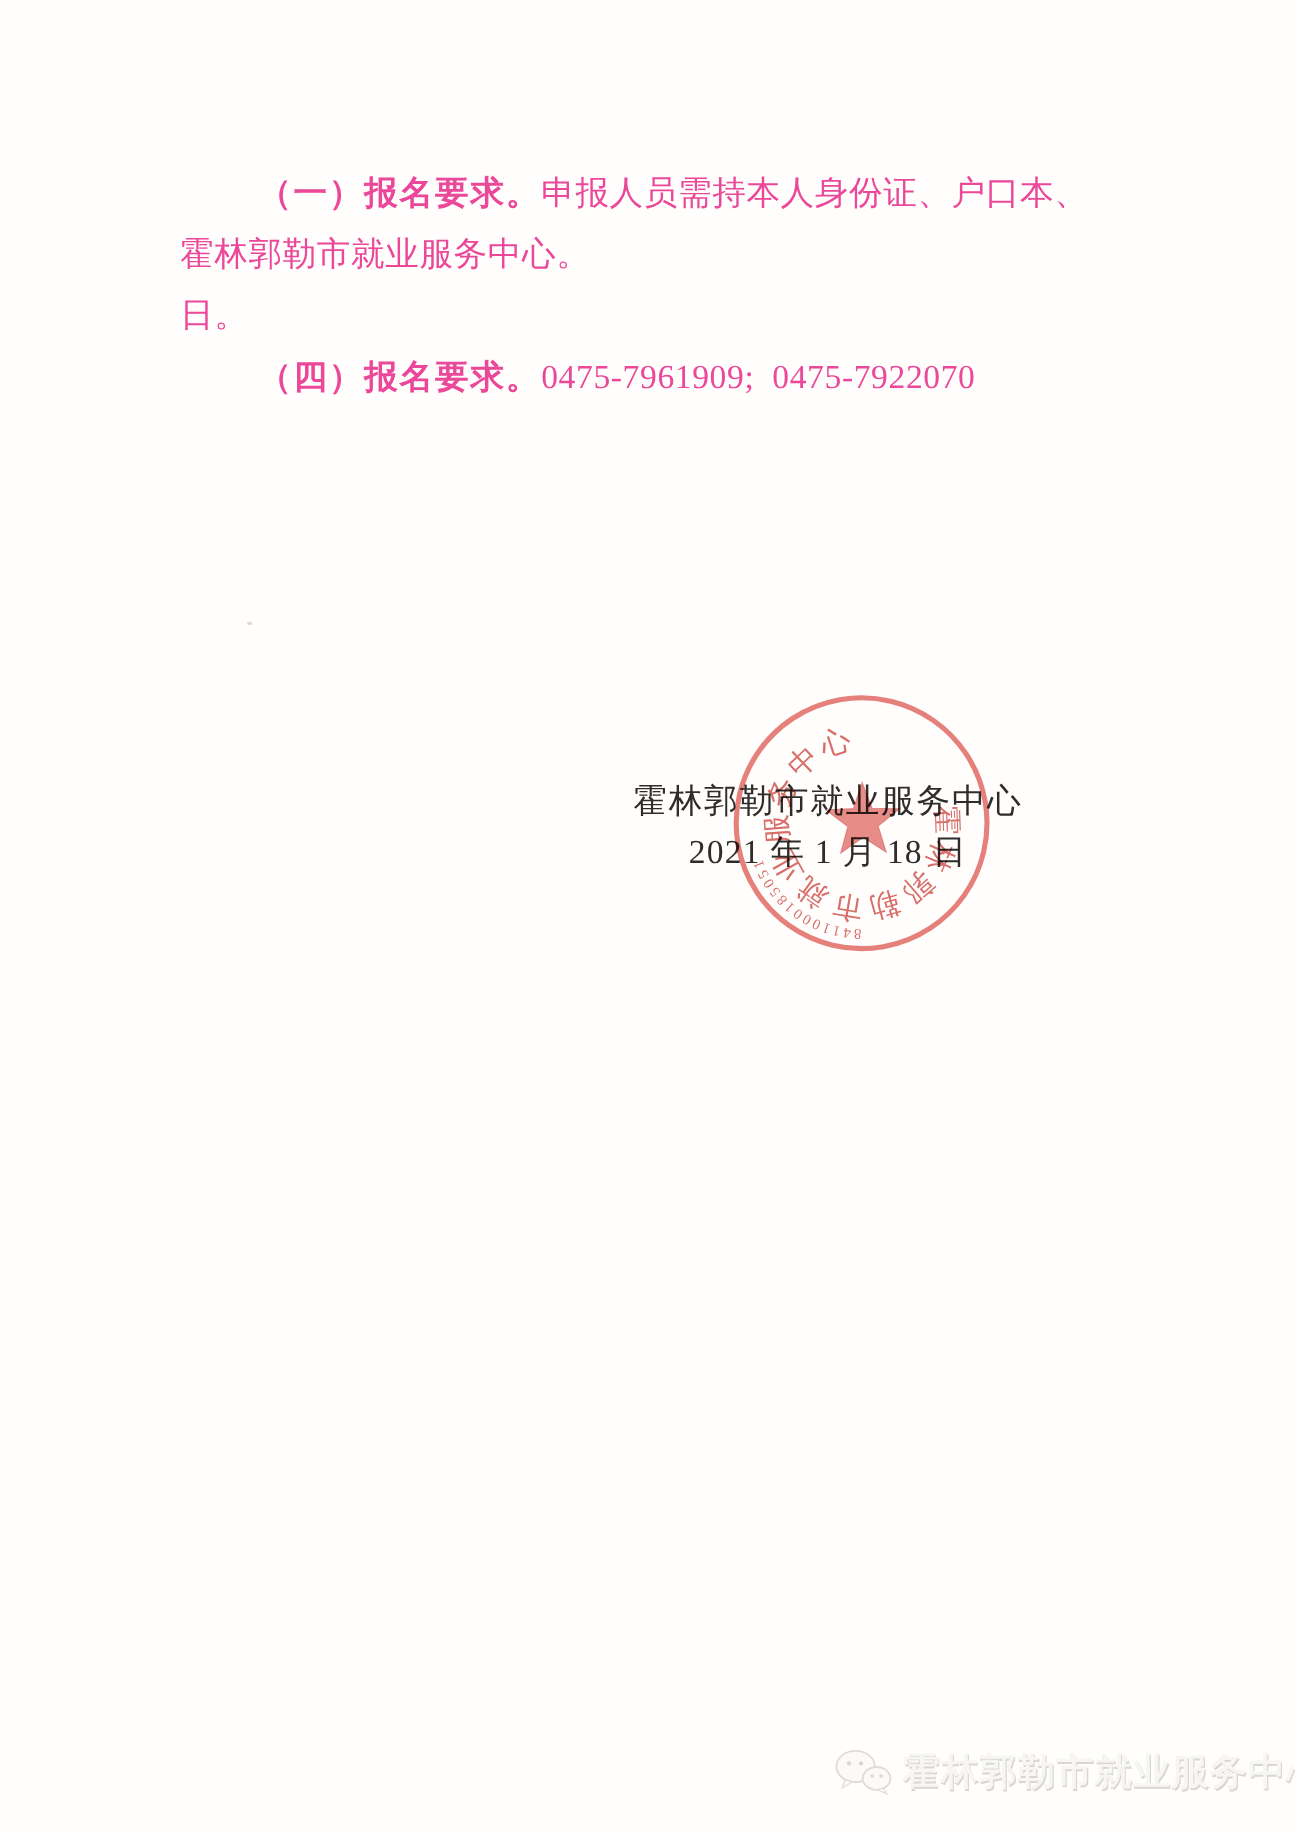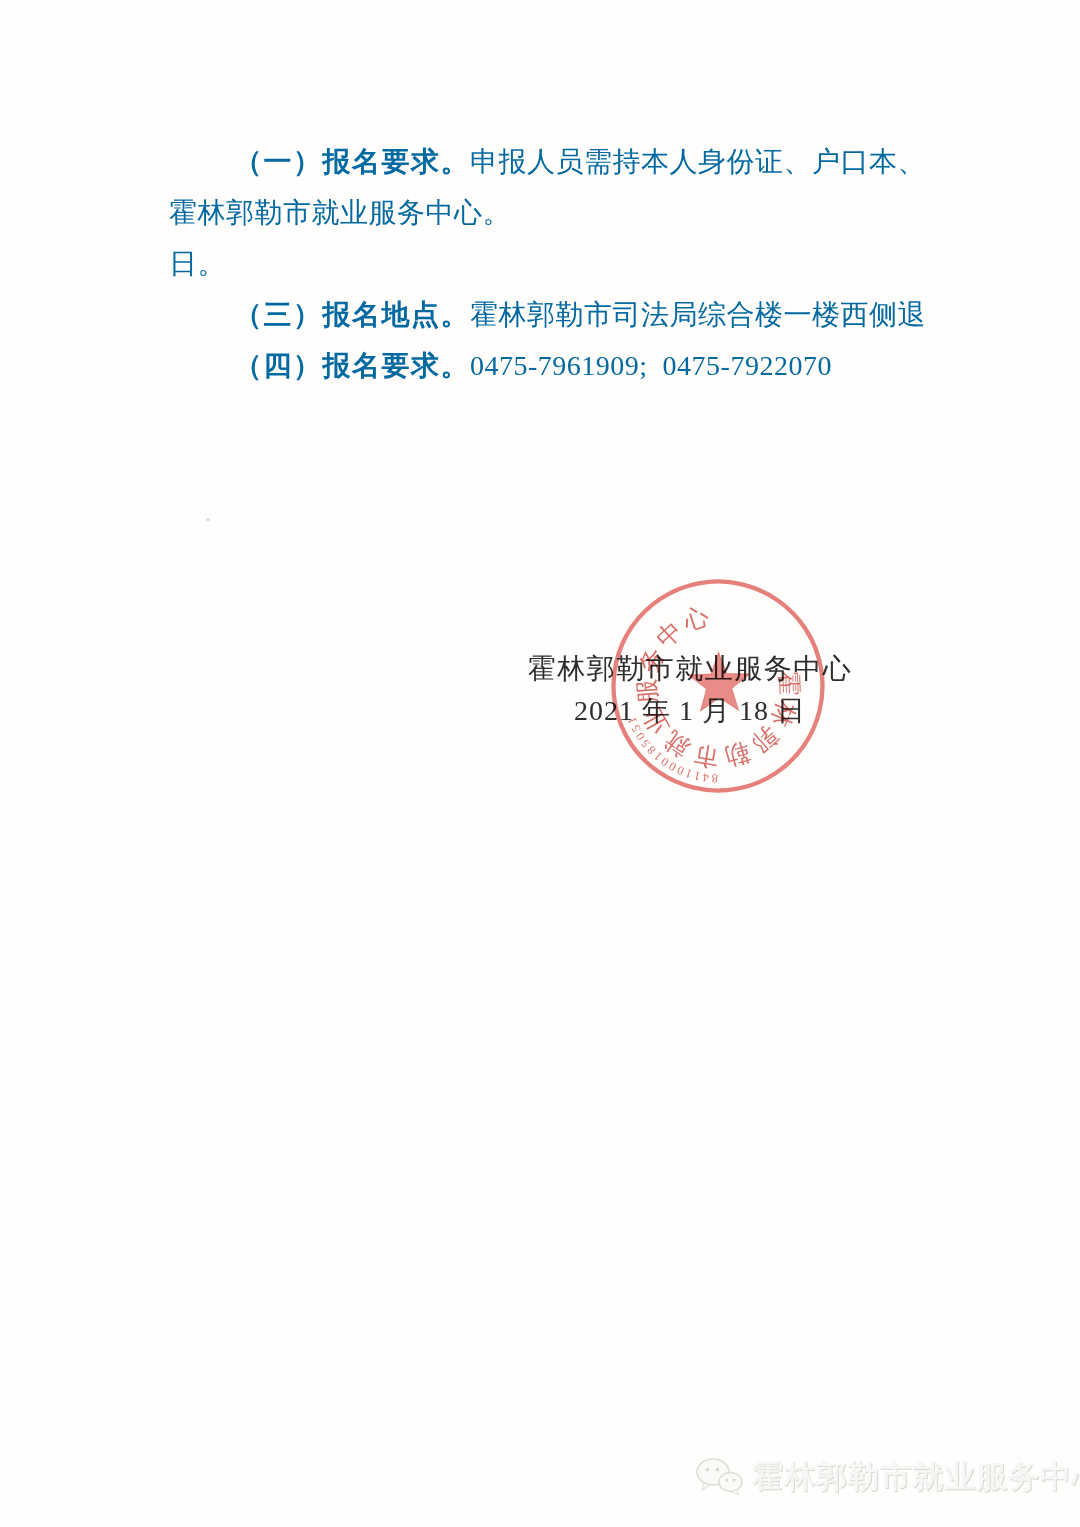--- a/index.html
+++ b/index.html
@@ -10,23 +10,22 @@
     position:relative;
     overflow:hidden;
   }
   .page{position:absolute;inset:0;background:#fffefd;}
 
   
   .doc-body{
     position:absolute;
     left:150px;top:136px;width:790px;
     font-size:28px;line-height:51px;
-    color:#0369a1;
+    color:#ec4899;
     letter-spacing:0.5px;
-    margin-left:19px;
   }
   .line{white-space:pre;}
   .line.indent{padding-left:65px;}
   .line .lead{font-weight:700;letter-spacing:1.5px;}
 
   
   .signature{
     position:absolute;
     left:500px;top:653px;width:380px;
     text-align:center;color:#2e2d2c;
@@ -73,21 +72,20 @@
 </style>
 </head>
 <body>
 
 <div class="page">
 
   <div class="doc-body">
     <div class="line indent"><span class="lead">（一）报名要求。</span><span>申报人员需持本人身份证、户口本、</span></div>
     <div class="line"><span>霍林郭勒市就业服务中心。</span></div>
     <div class="line"><span>日。</span></div>
-    <div class="line indent"><span class="lead">（三）报名地点。</span><span>霍林郭勒市司法局综合楼一楼西侧退</span></div>
     <div class="line indent"><span class="lead">（四）报名要求。</span><span>0475-7961909;  0475-7922070</span></div>
   </div>
 
   <div class="signature">
     <div class="sig-org">霍林郭勒市就业服务中心</div>
     <div class="sig-date">2021 年 1 月 18 日</div>
   </div>
 
   <div class="stamp">
     <svg viewBox="0 0 240 240">

